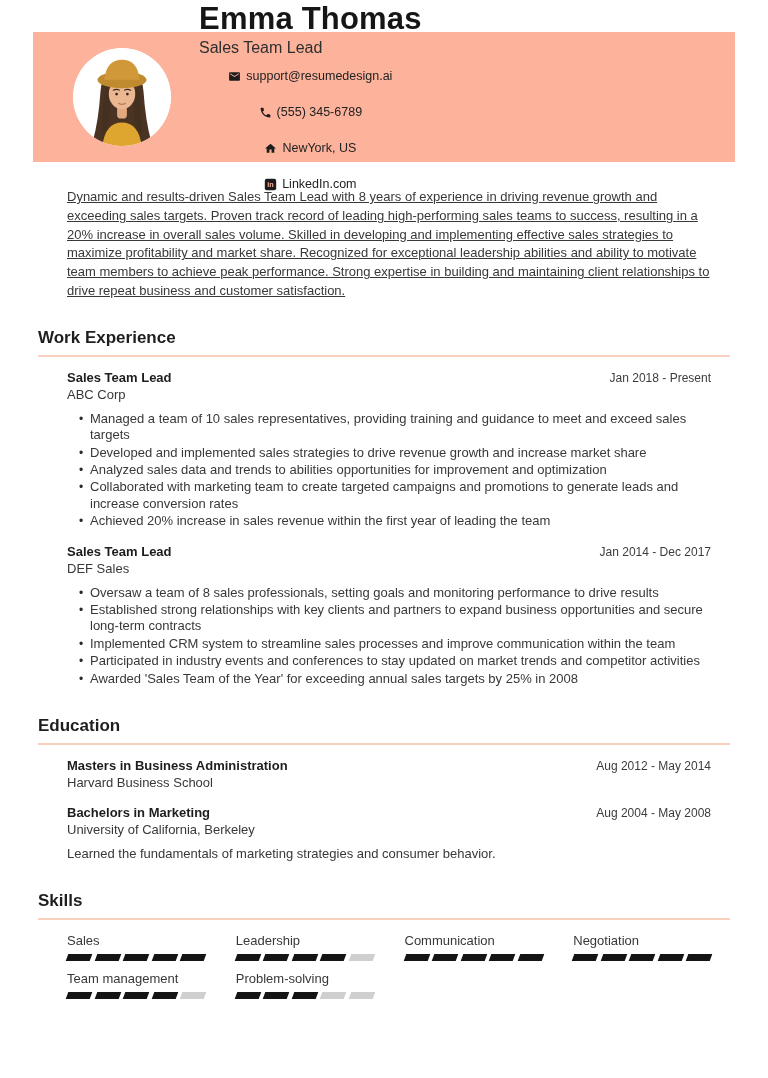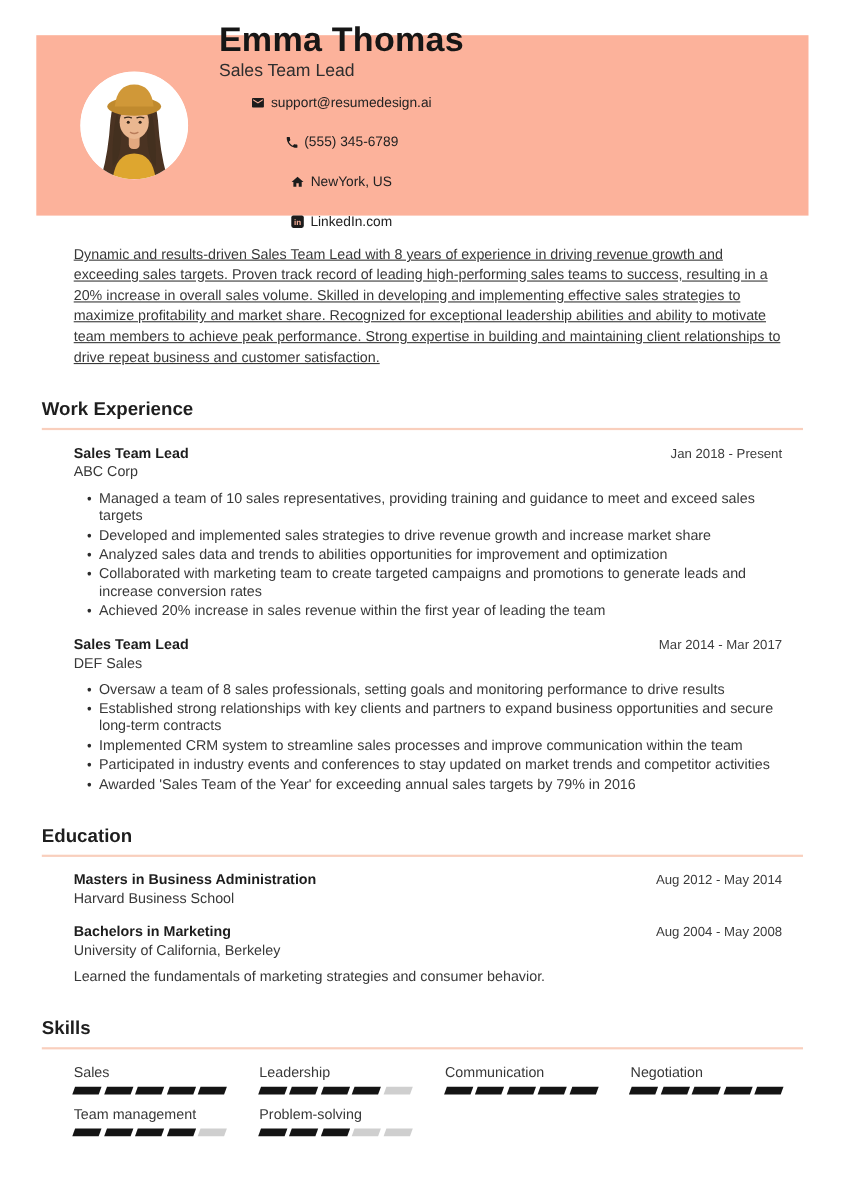--- a/index.html
+++ b/index.html
@@ -13,21 +13,21 @@
   }
   *{margin:0;padding:0;box-sizing:border-box;}
   html,body{background:#fff;}
   body{
     width:768px;height:1078px;overflow:hidden;position:relative;
     font-family:"Liberation Sans","DejaVu Sans",sans-serif;
     color:var(--body);
   }
   
   .header-band{
-    margin:32px 33px 0 33px;height:164px;background:var(--band);
+    margin:32px 33px 0 33px;height:130px;background:var(--band);
     display:flex;align-items:center;
   }
   .photo{
     width:98px;height:98px;border-radius:50%;background:#fff;
     margin-left:40px;flex:0 0 auto;overflow:hidden;
   }
   .photo svg{width:100%;height:100%;display:block;}
   .header-text{margin-left:28px;}
   .name{font-size:31px;font-weight:700;color:#161616;line-height:1;letter-spacing:.2px;}
   .job-headline{font-size:16px;color:#2E2E2E;margin-top:6px;line-height:1;}
@@ -141,29 +141,29 @@
     <ul class="bullets">
       <li>Managed a team of 10 sales representatives, providing training and guidance to meet and exceed sales targets</li>
       <li>Developed and implemented sales strategies to drive revenue growth and increase market share</li>
       <li>Analyzed sales data and trends to abilities opportunities for improvement and optimization</li>
       <li>Collaborated with marketing team to create targeted campaigns and promotions to generate leads and increase conversion rates</li>
       <li>Achieved 20% increase in sales revenue within the first year of leading the team</li>
     </ul>
 
     <div class="entry-head second">
       <span class="entry-title">Sales Team Lead</span>
-      <span class="entry-dates">Mar 2014 - Mar 2017</span>
+      <span class="entry-dates">Jan 2014 - Dec 2017</span>
     </div>
     <div class="entry-sub">DEF Sales</div>
     <ul class="bullets">
       <li>Oversaw a team of 8 sales professionals, setting goals and monitoring performance to drive results</li>
       <li>Established strong relationships with key clients and partners to expand business opportunities and secure long-term contracts</li>
       <li>Implemented CRM system to streamline sales processes and improve communication within the team</li>
       <li>Participated in industry events and conferences to stay updated on market trends and competitor activities</li>
-      <li>Awarded 'Sales Team of the Year' for exceeding annual sales targets by 79% in 2016</li>
+      <li>Awarded 'Sales Team of the Year' for exceeding annual sales targets by 25% in 2008</li>
     </ul>
 
   </div>
 </section>
 
 <section class="section edu">
   <h2 class="section-heading">Education</h2>
   <div class="section-divider"></div>
   <div class="section-body">
 

